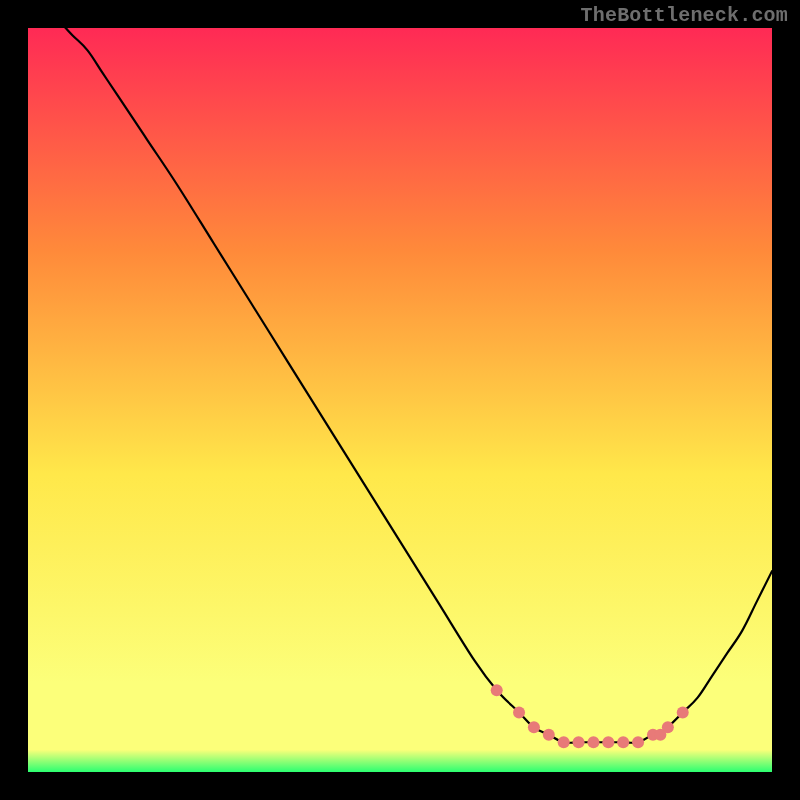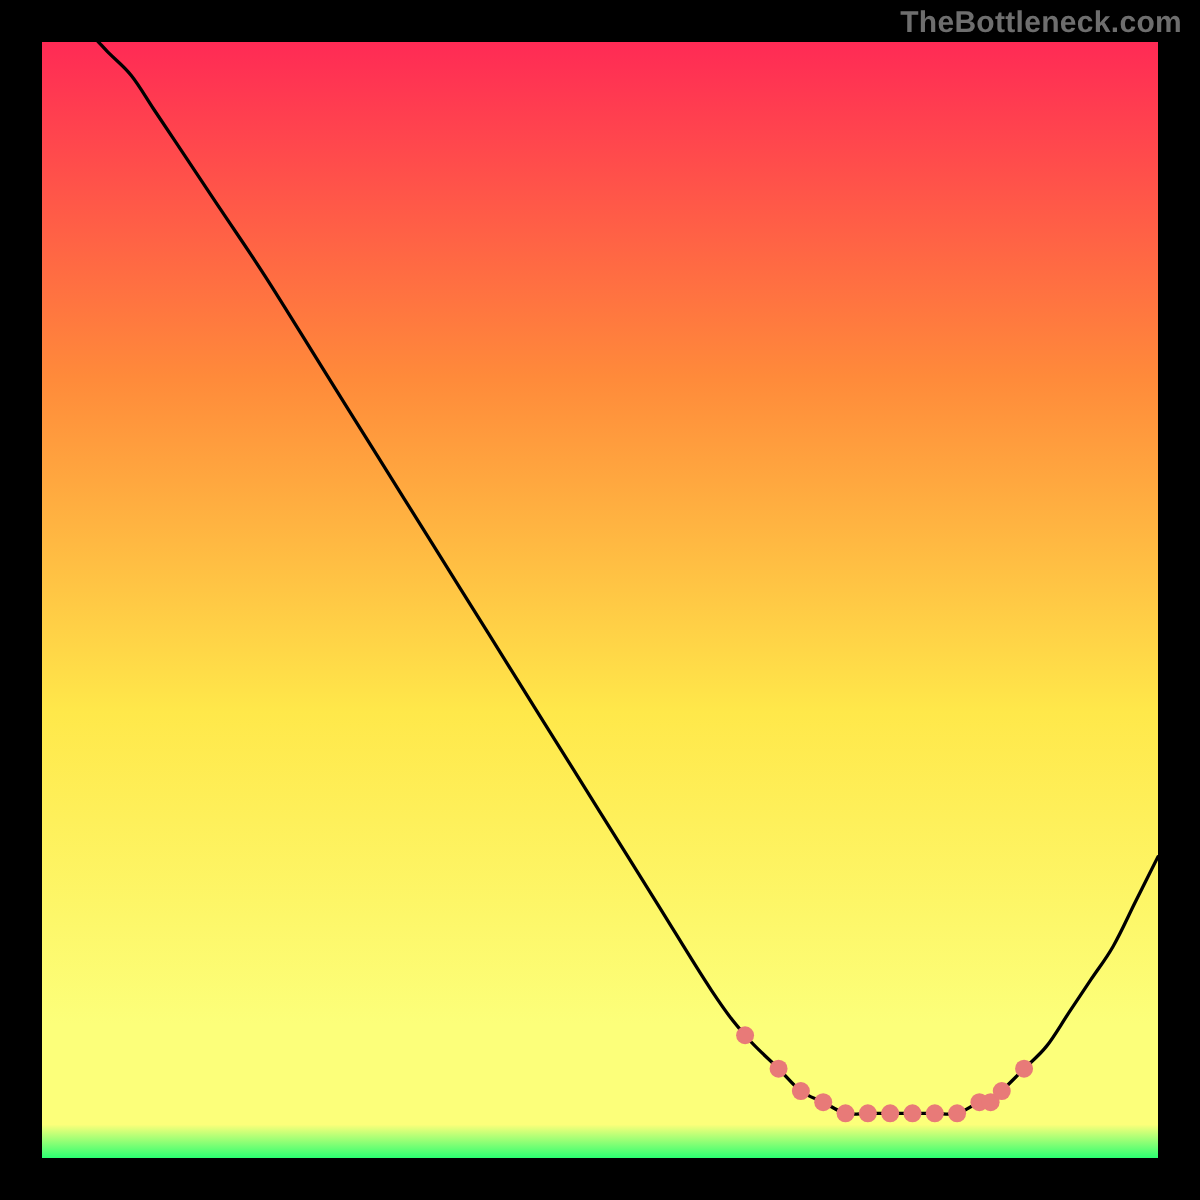--- a/index.html
+++ b/index.html
@@ -9,20 +9,21 @@
     height: 800px;
     overflow: hidden;
     background: #000;
     font-family: Arial, Helvetica, sans-serif;
   }
   .outer {
     width: 800px;
     height: 596px;
     background: #000;
     position: relative;
+    font-family: Liberation Mono, monospace;
   }
   .watermark {
     position: absolute;
     top: 4px;
     right: 12px;
     color: #6e6e6e;
     font-size: 20px;
     font-weight: 600;
     letter-spacing: 0.2px;
     user-select: none;

